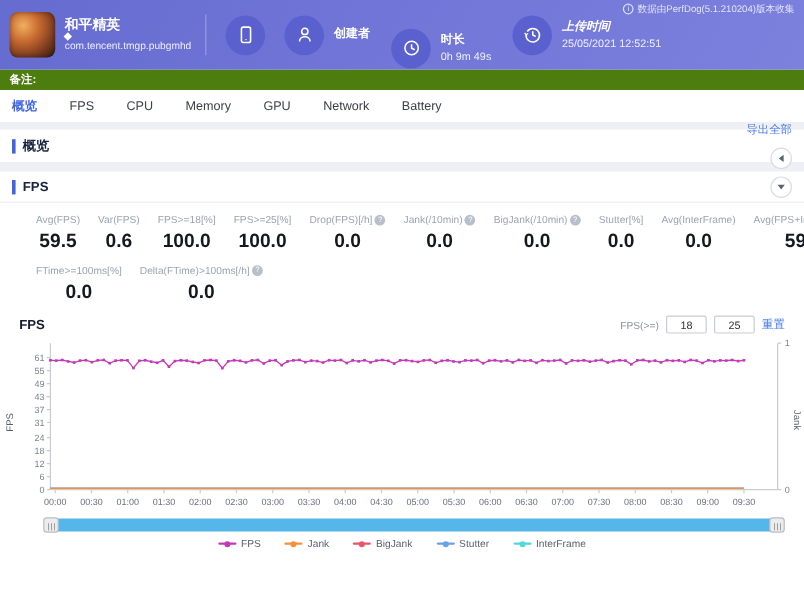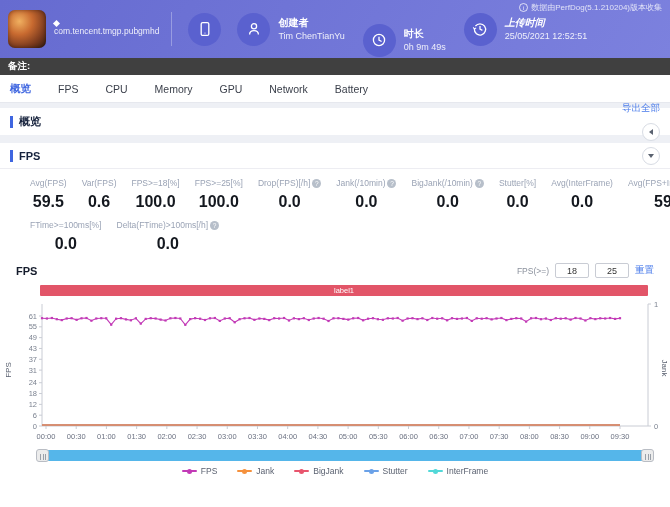--- a/index.html
+++ b/index.html
@@ -29,21 +29,21 @@
             align-items:center; justify-content:center; font-size:6px; font-style:normal; color:rgba(255,255,255,.9);
             vertical-align:1px; }
   .info-i::after { content:"i"; }
   .g-device { margin-left:2px; }
   .g-device .hsub { font-size:8.5px; }
   .g-creator { margin-left:16px; }
   .g-duration { margin-left:18px;margin-top:22px; }
   .g-upload { margin-left:18px; }
 
   
-  .remark { height:17px; background:#404040; display:flex; align-items:center; padding-left:8px; gap:5px; }
+  .remark { height:17px; background:#4d7c0f; display:flex; align-items:center; padding-left:8px; gap:5px; }
   .remark-label { color:#fff; font-size:9.5px; font-weight:bold; }
   .remark-ph { color:rgba(255,255,255,.55); font-size:9.5px; }
 
   
   .tabs { height:28px; background:#fff; border-bottom:1px solid #e6e8ee; display:flex; align-items:center; padding-left:10px; }
   .tab { font-size:10.5px; color:#3a3f4a; margin-right:27px; cursor:pointer; }
   .tab.active { color:#3f66e0; font-weight:bold; }
 
   
   .sect-card { background:#fff; margin-top:5px; }
@@ -101,20 +101,21 @@
 
   <div class="header">
     <div class="collector-note">
       <span class="info-i"></span>
       <span>数据由PerfDog(5.1.210204)版本收集</span>
     </div>
 
     <div class="hgroup app-group">
       <div class="app-icon"></div>
       <div class="app-col">
+        <div class="hname">和平精英</div>
         <div class="ver-row">
           <span class="diamond"></span>
         </div>
         <div class="hsub">com.tencent.tmgp.pubgmhd</div>
       </div>
     </div>
 
     <div class="vdiv"></div>
 
     <div class="hgroup g-device">
@@ -128,21 +129,20 @@
 
     <div class="hgroup g-creator">
       <div class="circle">
         <svg width="16" height="16" viewBox="0 0 16 16" fill="none" stroke="#fff" stroke-width="1.3">
           <circle cx="8" cy="5.2" r="2.6"></circle>
           <path d="M3.6,13.6 C3.6,10.8 6,9.6 8,9.6 C10,9.6 12.4,10.8 12.4,13.6"></path>
         </svg>
       </div>
       <div class="gcol">
         <div class="hname" style="font-size:10px;">创建者</div>
-        <div class="hsub" style="font-size:9px;">Tim ChenTianYu</div>
       </div>
     </div>
 
     <div class="hgroup g-duration">
       <div class="circle">
         <svg width="16" height="16" viewBox="0 0 16 16" fill="none" stroke="#fff" stroke-width="1.3">
           <circle cx="8" cy="8" r="5.6"></circle>
           <path d="M8,4.8 L8,8.2 L10.6,9.5"></path>
         </svg>
       </div>
@@ -289,23 +289,20 @@
     <div class="chart-head">
       <div class="chart-title">FPS</div>
       <div class="chart-ctrls">
         <span class="thr-label">FPS(&gt;=)</span>
         <input class="thr-input" value="18" style="">
         <input class="thr-input" value="25" style="">
         <span class="link-blue">重置</span>
       </div>
     </div>
 
-    <div class="band">
-      <span class="band-label">label1</span>
-    </div>
 
     <svg class="chart-svg" id="fps-chart" width="670" height="148">
         <line x1="42" y1="6" x2="42" y2="128" stroke="#c9ccd4"></line>
         <line x1="648" y1="6" x2="648" y2="128" stroke="#c9ccd4"></line>
         <line x1="42" y1="128" x2="648" y2="128" stroke="#c9ccd4"></line>
         <line x1="39" y1="18" x2="42" y2="18" stroke="#c9ccd4"></line>
         <text x="37" y="20.5" text-anchor="end" font-size="7.5" fill="#7b8290" font-family="Liberation Sans, sans-serif">61</text>
         <line x1="39" y1="28.81967213114754" x2="42" y2="28.81967213114754" stroke="#c9ccd4"></line>
         <text x="37" y="31.31967213114754" text-anchor="end" font-size="7.5" fill="#7b8290" font-family="Liberation Sans, sans-serif">55</text>
         <line x1="39" y1="39.63934426229508" x2="42" y2="39.63934426229508" stroke="#c9ccd4"></line>

